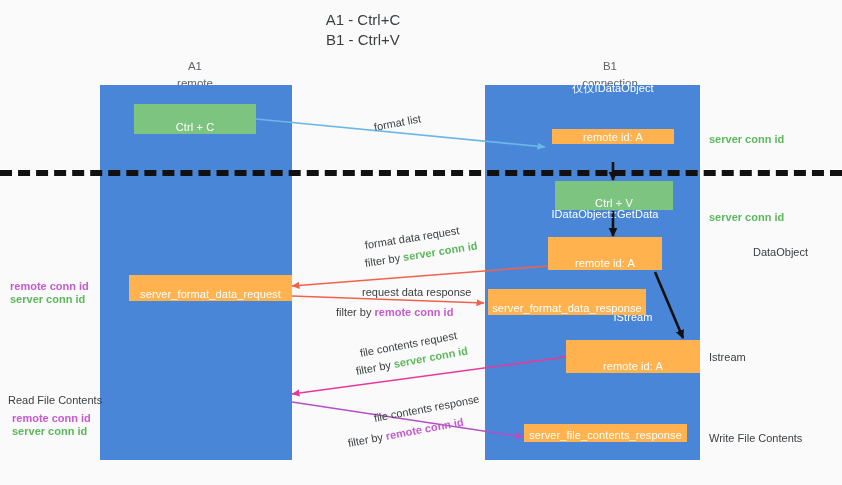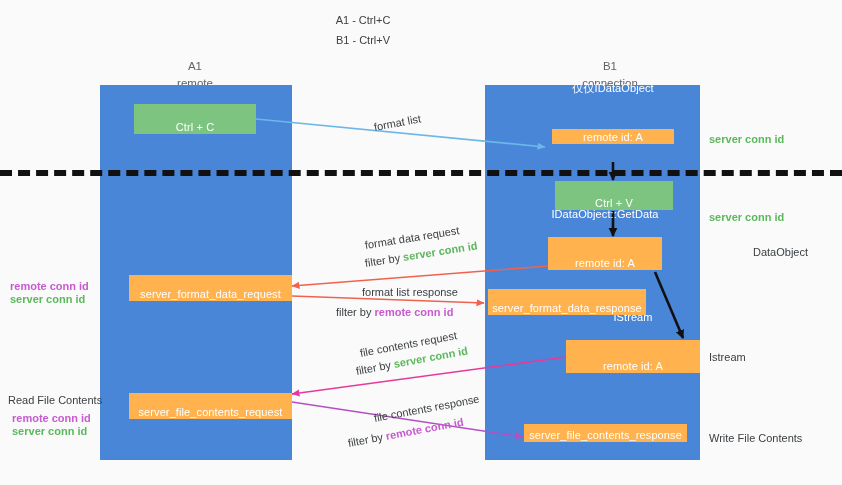--- a/index.html
+++ b/index.html
@@ -15,21 +15,21 @@
     font-family: "Liberation Sans", sans-serif;
     overflow: hidden;
   }
   
   .title {
     position: absolute;
     left: 0;
     top: 10px;
     width: 726px;
     text-align: center;
-    font-size: 11px;
+    font-size: 15px;
     color: #3c4043;
     line-height: 20px;
     white-space: pre;
   }
   
   .lane-head {
     position: absolute;
     text-align: center;
     font-size: 11.5px;
     color: #5f6368;
@@ -175,36 +175,33 @@
   </div>
 
   <div class="node orange" style="left:129px; top:275px; width:163px; height:26px;">
     <span>server_format_data_request</span>
   </div>
 
   <div class="node orange" style="left:488px; top:289px; width:158px; height:26px;">
     <span>server_format_data_response</span>
   </div>
 
-  <div class="node orange" style="left:129px; top:393px; width:163px; height:26px;">
-    <span>server_file_contents_request</span>
-  </div>
 
   <div class="node orange" style="left:524px; top:424px; width:163px; height:18px;">
     <span>server_file_contents_response</span>
   </div>
 
   <div class="dashline"></div>
 
   <div class="lbl rot-b" style="left:374px; top:120px;">format list</div>
 
   <div class="lbl rot-a" style="left:365px; top:238px;">format data request</div>
   <div class="lbl rot-a" style="left:365px; top:256px;"><span>filter by </span><span class="green-t">server conn id</span></div>
 
-  <div class="lbl" style="left:362px; top:285px;">format list response</div>
+  <div class="lbl" style="left:362px; top:285px;">request data response</div>
   <div class="lbl" style="left:336px; top:305px;"><span>filter by </span><span class="purple-t">remote conn id</span></div>
 
   <div class="lbl rot-b" style="left:360px; top:346px;">file contents request</div>
   <div class="lbl rot-b" style="left:356px; top:364px;"><span>filter by </span><span class="green-t">server conn id</span></div>
 
   <div class="lbl rot-b" style="left:374px; top:411px;">file contents response</div>
   <div class="lbl rot-b" style="left:348px; top:436px;"><span>filter by </span><span class="purple-t">remote conn id</span></div>
 
   <div class="side green" style="left:709px; top:132px;">server conn id</div>
   <div class="side green" style="left:709px; top:210px;">server conn id</div>

